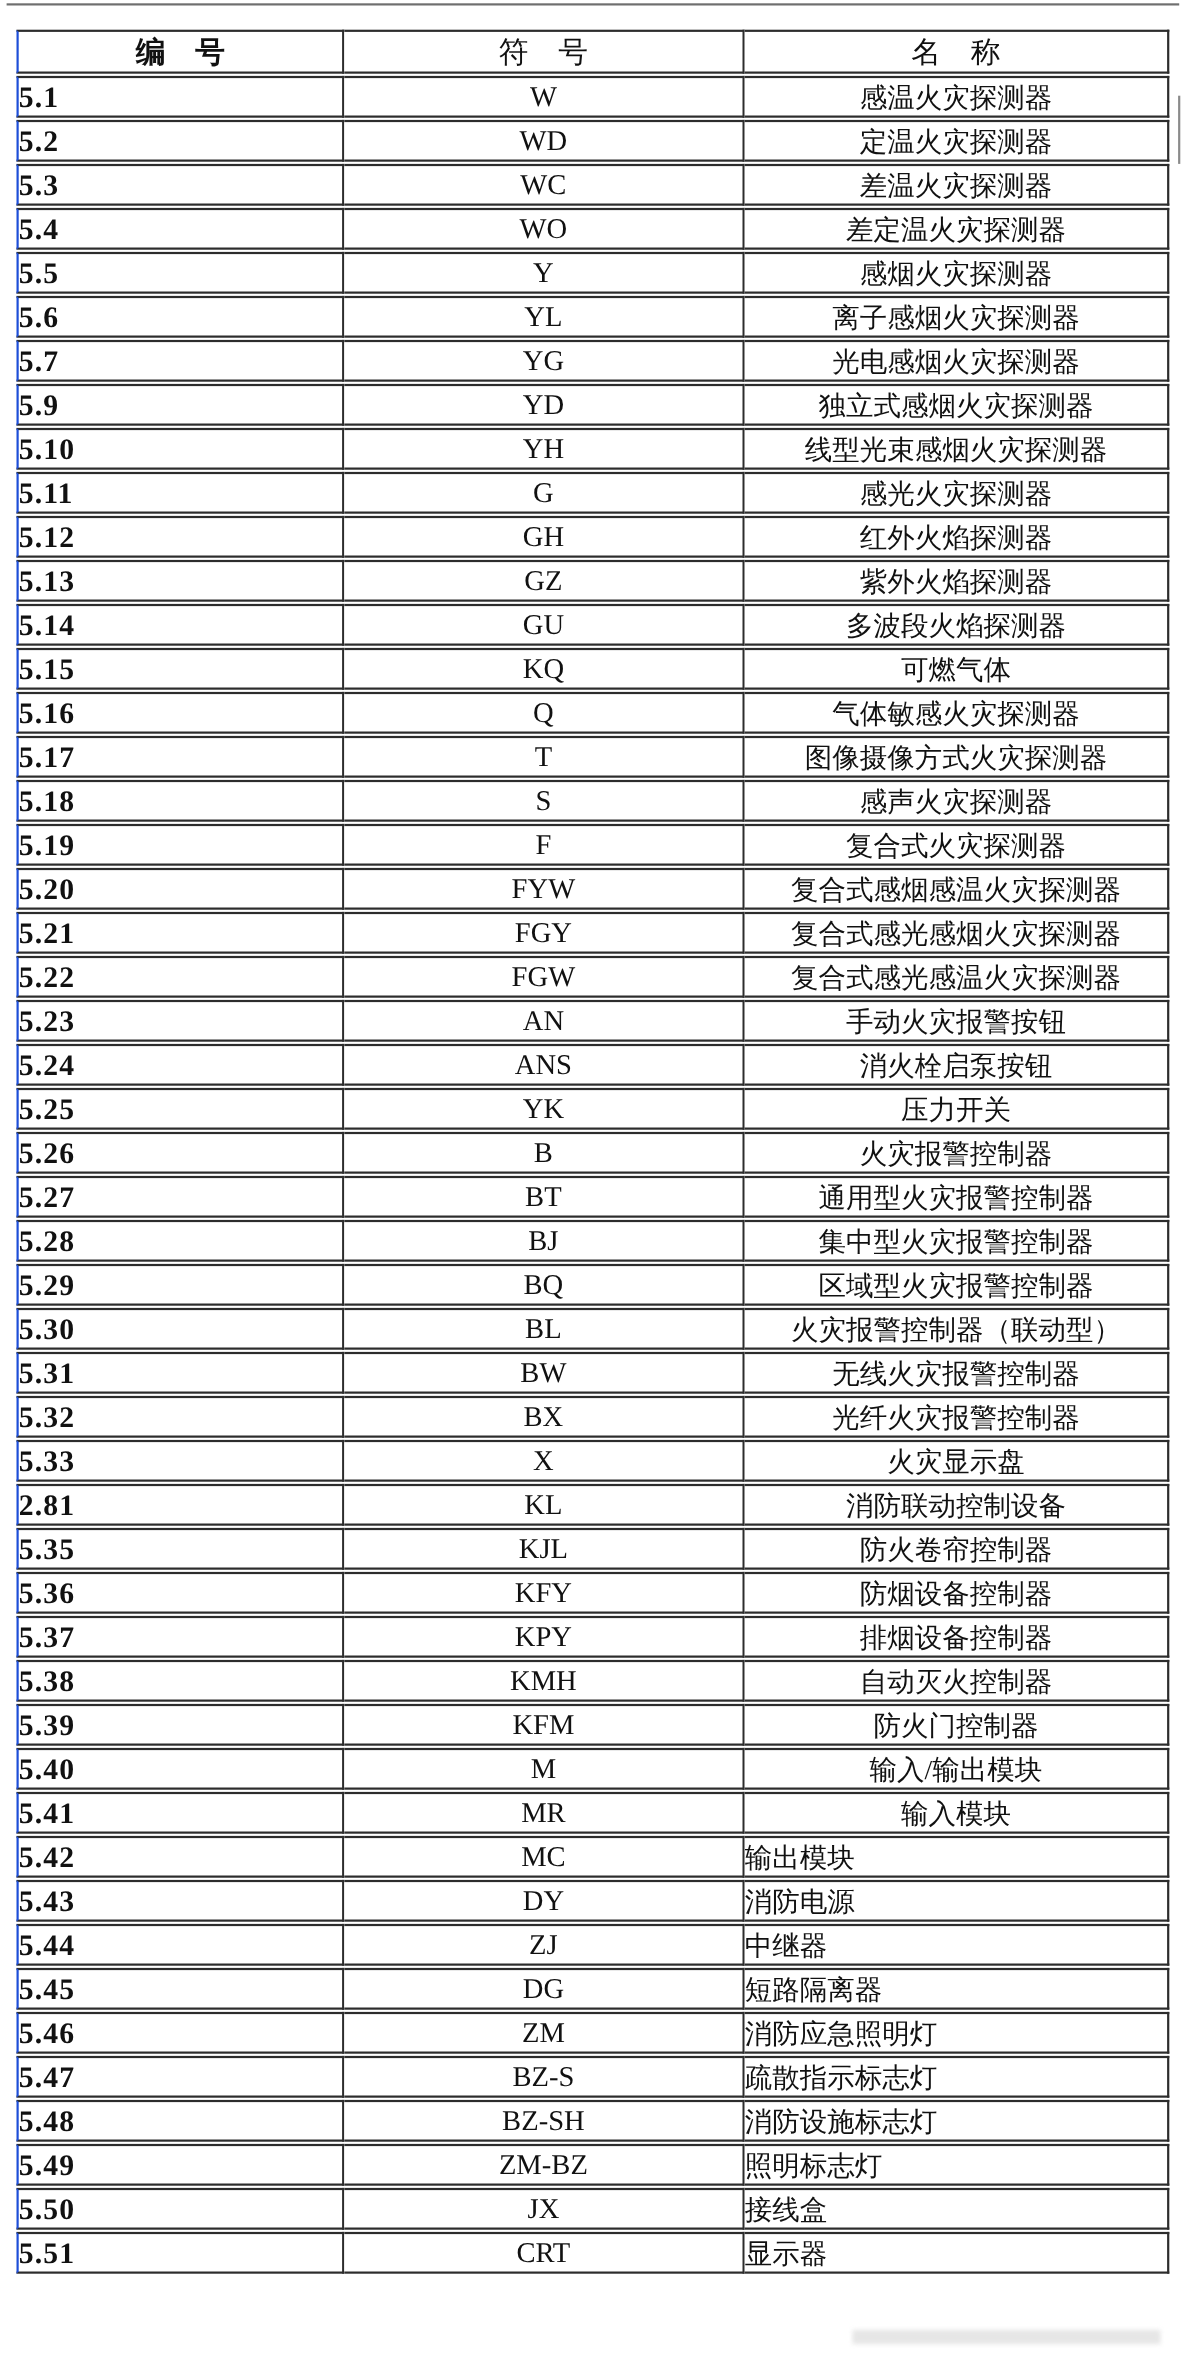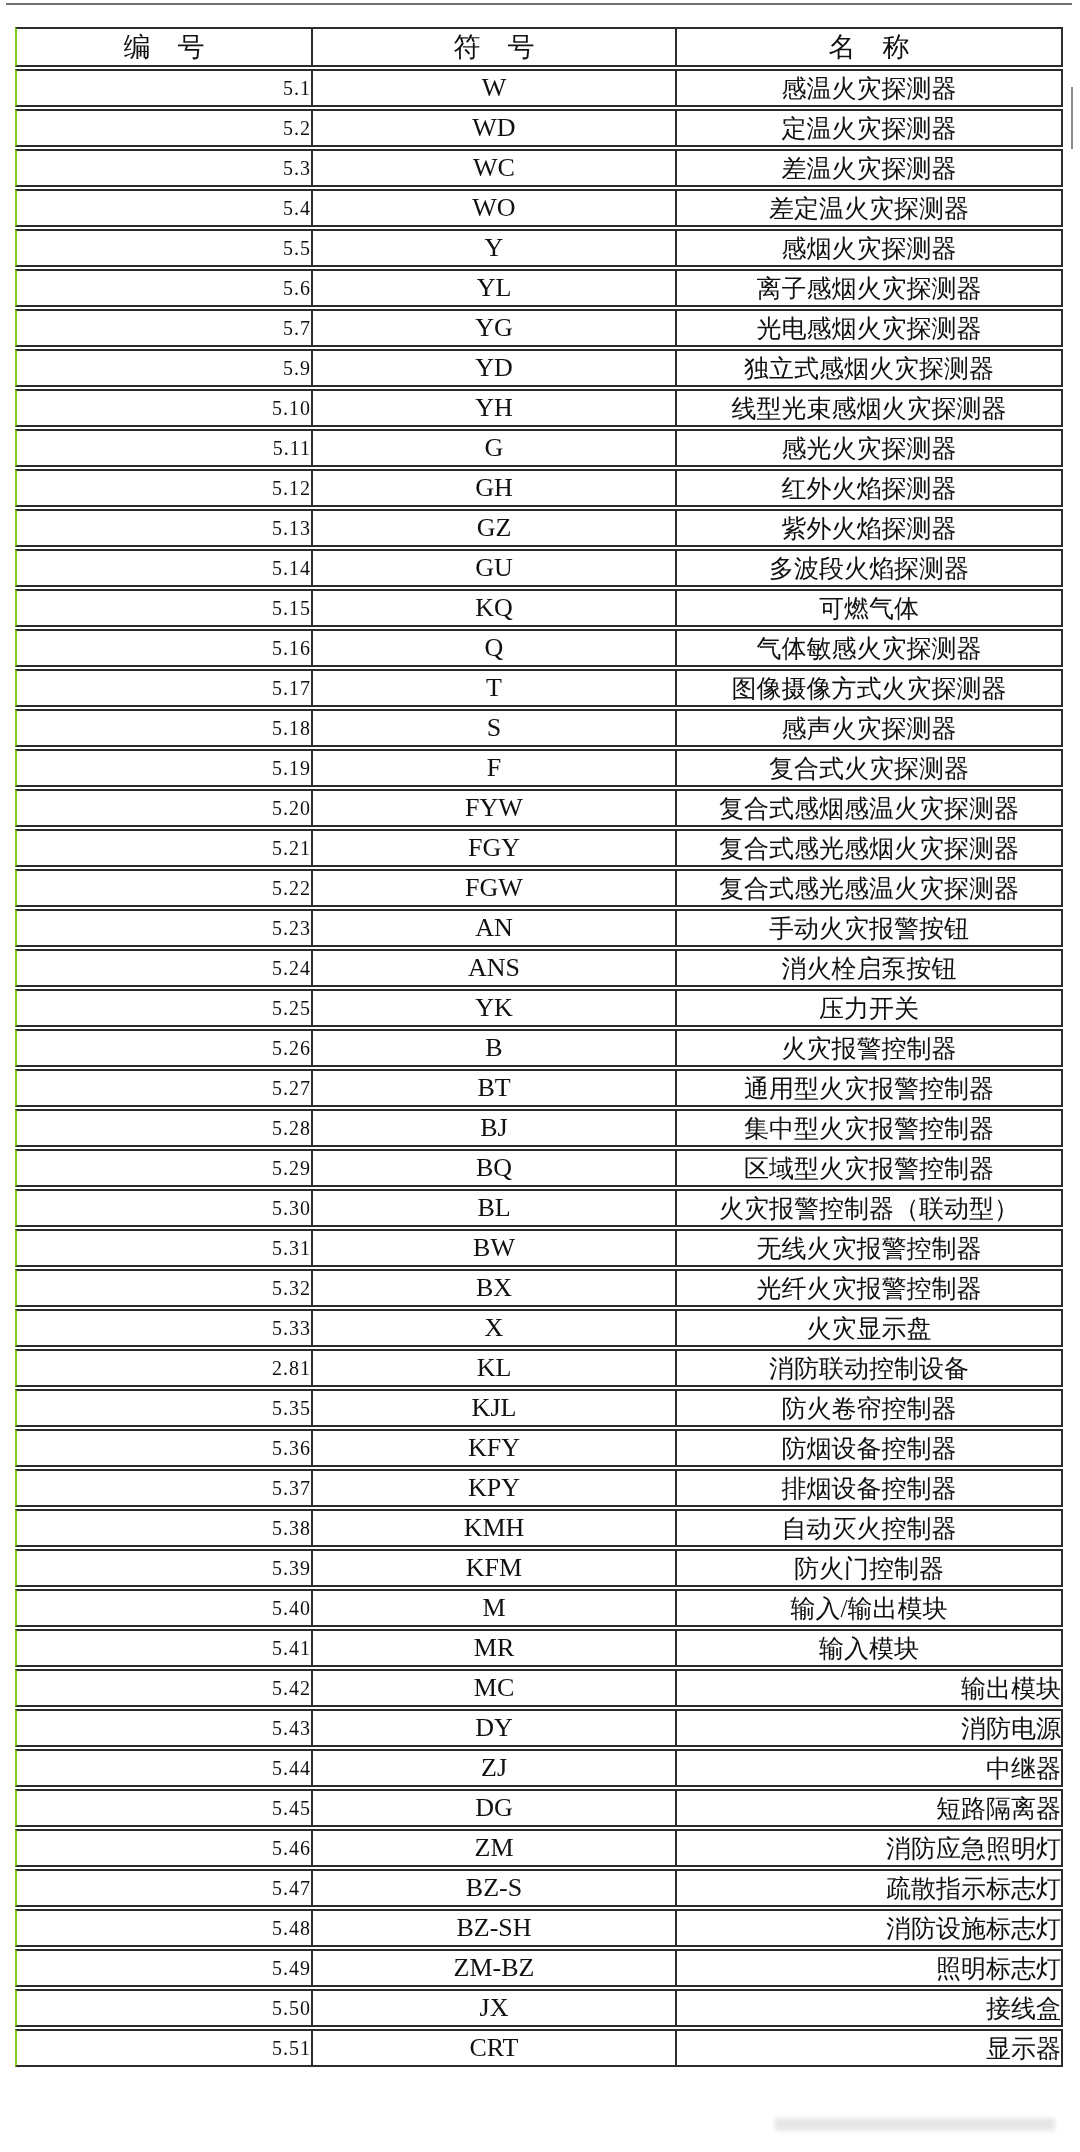--- a/index.html
+++ b/index.html
@@ -60,50 +60,51 @@
     border-right: 2px solid #2c2c2c;
     padding: 0;
     height: 34px;
     vertical-align: middle;
     background: #ffffff;
     overflow: hidden;
     white-space: nowrap;
   }
   table.legend th:first-child,
   table.legend td:first-child {
-    border-left: 2px solid #84cc16;
+    border-left: 2px solid #1d4ed8;
+    font-weight: bold;
   }
 
   col.c-id   { width: 298px; }
   col.c-sym  { width: 364px; }
   col.c-name { width: 386px; }
 
   table.legend th {
     height: 36px;
     font-size: 27px;
     font-weight: normal;
     text-align: center;
   }
 
   td.col-id {
-    text-align: right;
-    font-size: 20px;
+    text-align: left;
+    font-size: 27px;
     letter-spacing: 1px;
   }
   td.col-sym {
     text-align: center;
     font-size: 26px;
   }
   td.col-name {
     text-align: center;
     padding-left: 15px;
     font-size: 25px;
   }
   td.col-name.centered {
-    text-align: right;
+    text-align: left;
     padding-left: 0;
   }
 </style>
 </head>
 <body>
 
 <div class="artifact-top-line"></div>
 <div class="artifact-right-line"></div>
 <div class="artifact-bottom-smudge"></div>
 

